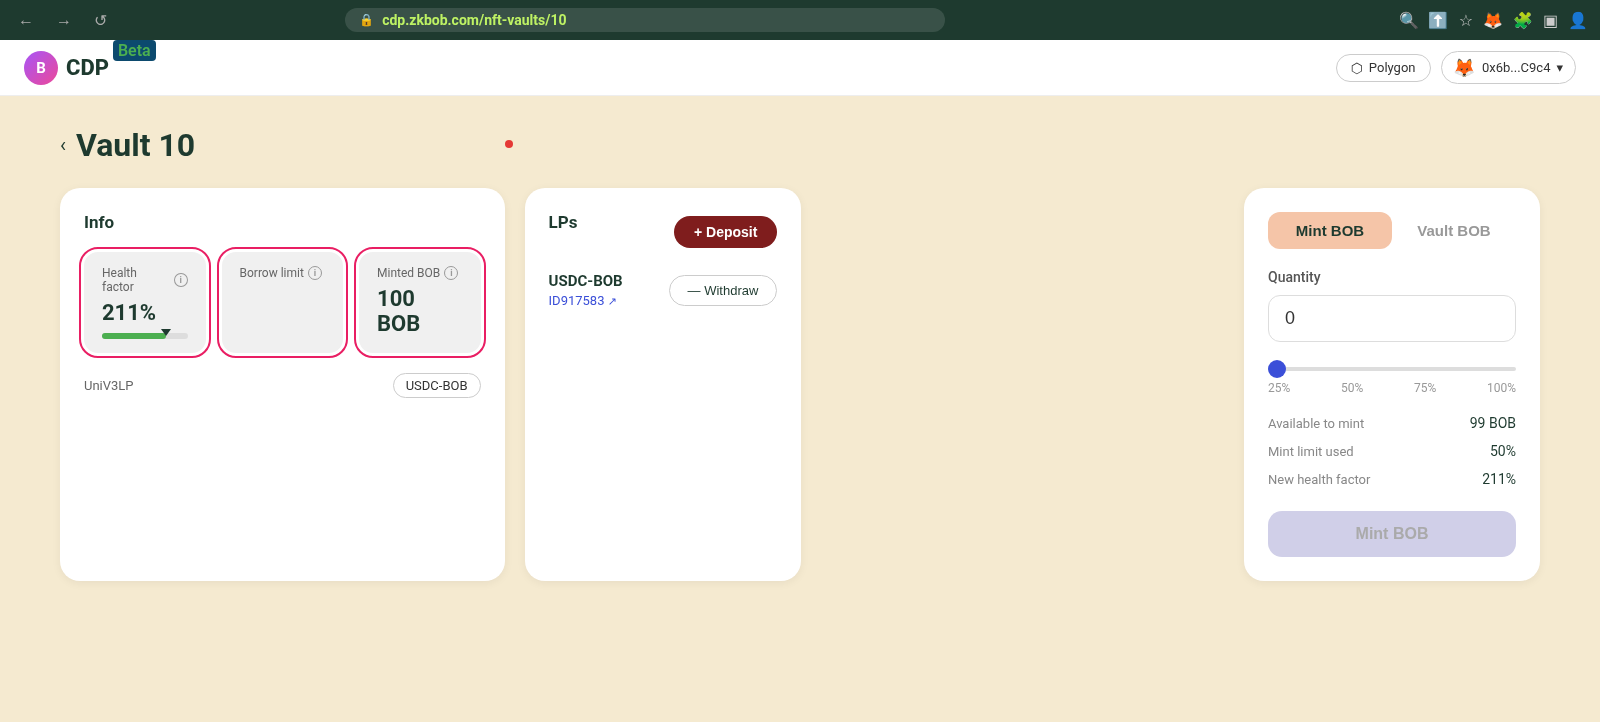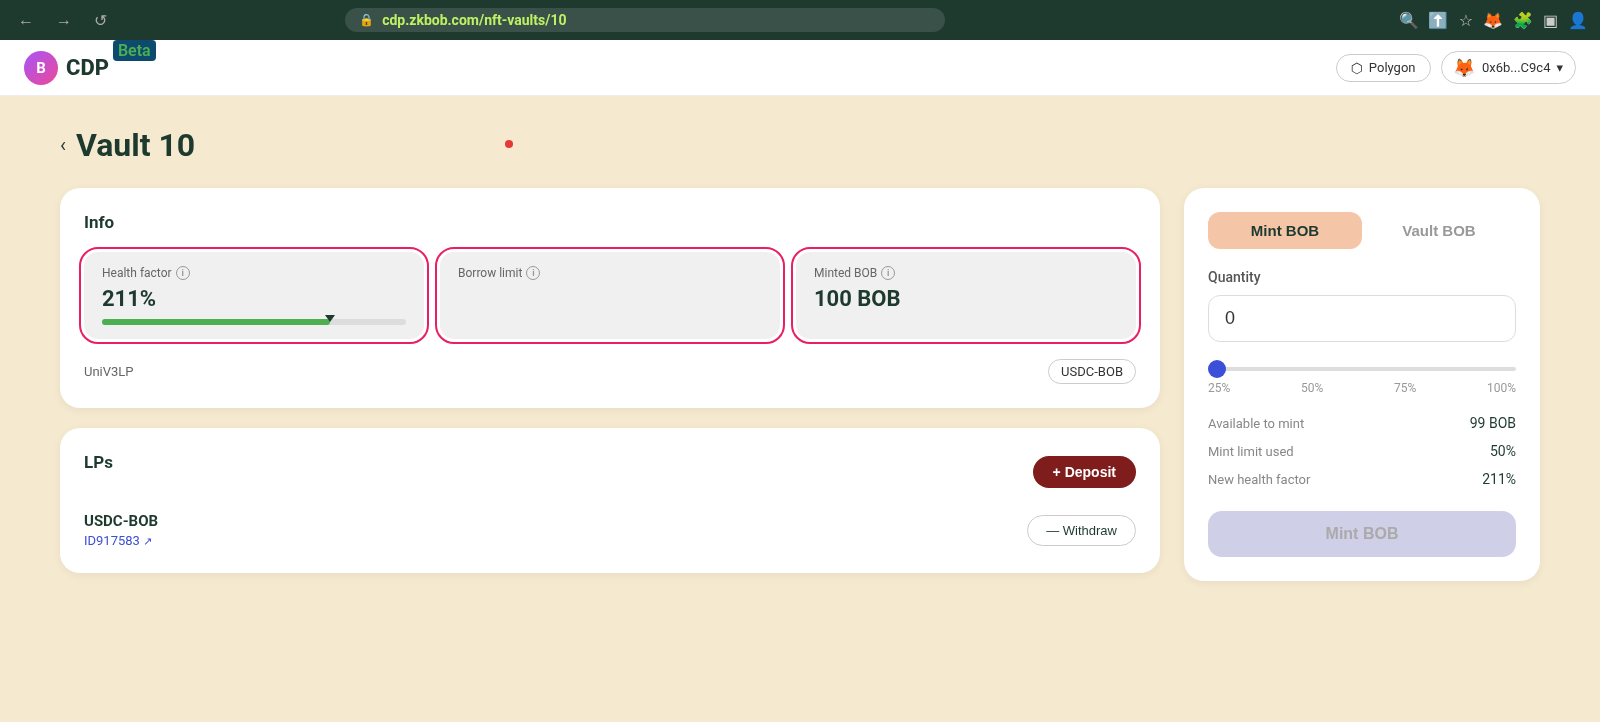--- a/index.html
+++ b/index.html
@@ -76,22 +76,22 @@
     .metamask-icon { font-size: 18px; }
 
     
     .page { padding: 30px 60px; background: #f5ead0; min-height: calc(722px - 40px - 56px); }
 
     .back-title { display: flex; align-items: center; gap: 10px; margin-bottom: 24px; }
     .back-arrow { color: #1e3a2f; font-size: 20px; cursor: pointer; text-decoration: none; }
     .page-title { font-size: 32px; font-weight: 700; color: #1e3a2f; }
 
     .main-layout { display: flex; gap: 24px; }
-    .left-col { flex: 1; display: flex; flex-direction: column; gap: 20px; }
-    .right-col { width: 356px; flex-shrink: 0; }
+    .left-col { flex: 1; display: flex; gap: 20px; }
+    .right-col { width: 296px; flex-shrink: 0; }
 
     
     .card {
       background: #fff;
       border-radius: 20px;
       padding: 24px;
       box-shadow: 0 2px 10px rgba(0,0,0,0.06);
     }
     .card-title { font-size: 17px; font-weight: 700; color: #1e3a2f; margin-bottom: 20px; }
 

